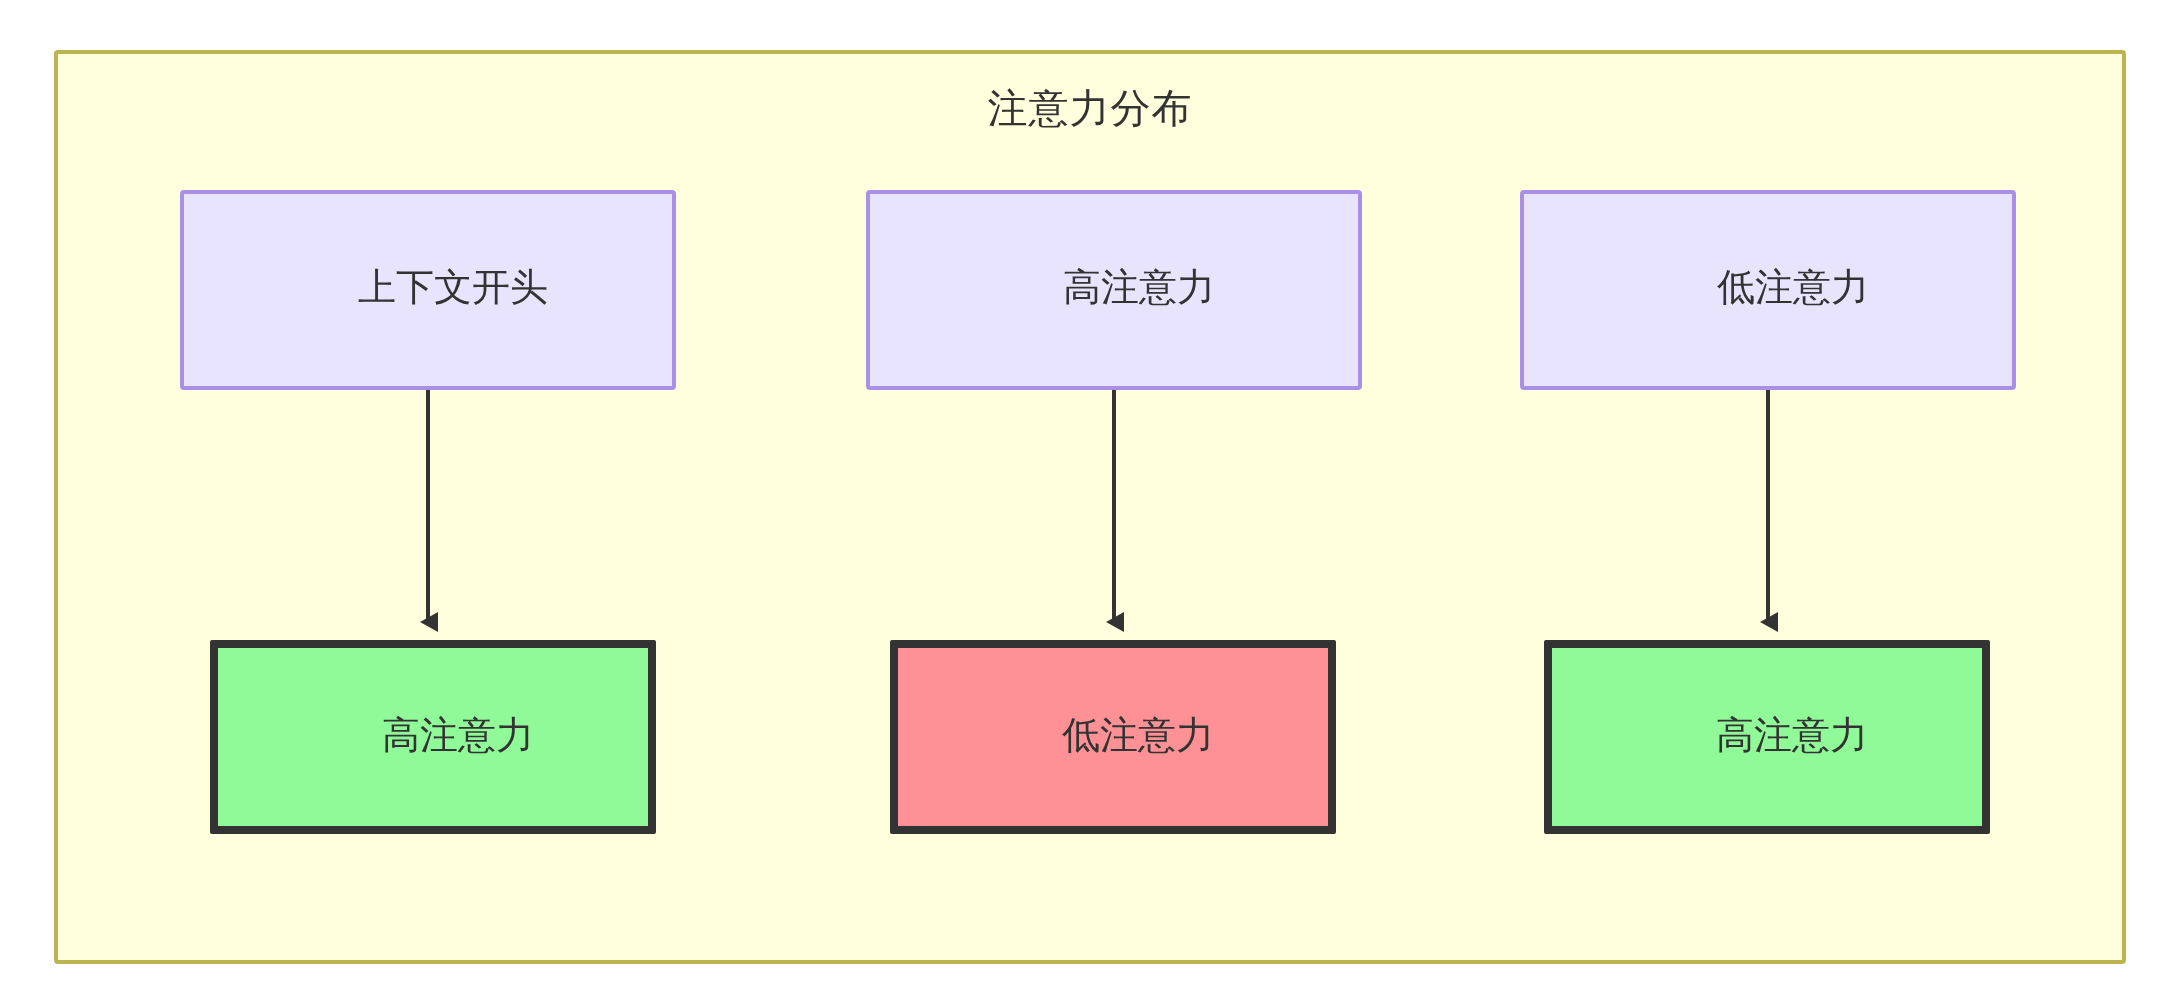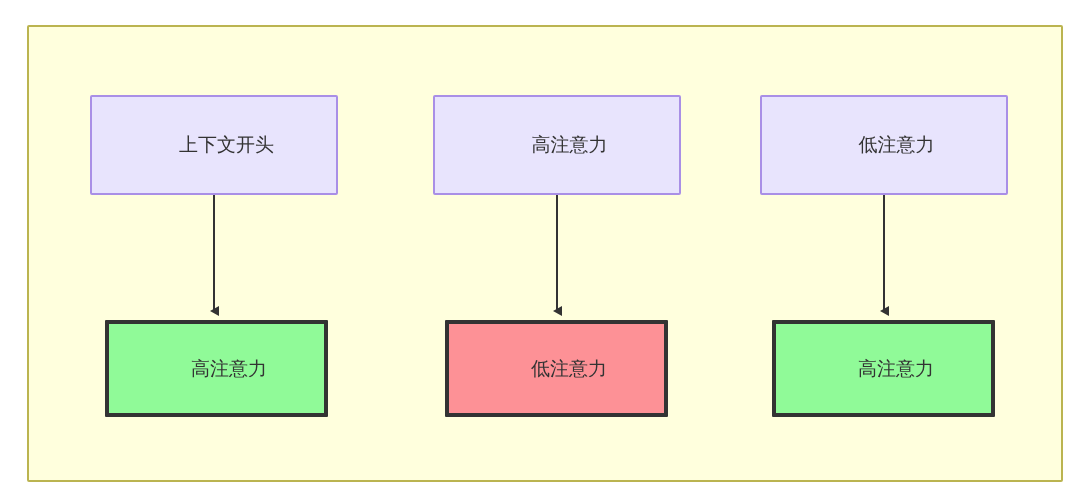--- a/index.html
+++ b/index.html
@@ -111,20 +111,21 @@
     pointer-events: none;
   }
 </style>
 </head>
 <body>
 
 <div id="canvas">
 
   <div class="subgraph">
 
+    <div class="subgraph-title">注意力分布</div>
 
     <svg class="arrow-layer" viewBox="0 0 1036 457" width="1036" height="457" xmlns="http://www.w3.org/2000/svg">
       <defs>
         <marker id="arrowhead" markerWidth="10" markerHeight="10" refX="5" refY="5" orient="auto" markerUnits="userSpaceOnUse">
           <path d="M 0 0 L 10 0 L 5 9 z" fill="#333333"></path>
         </marker>
       </defs>
 
       <line x1="185" y1="168" x2="185" y2="284" stroke="#333333" stroke-width="2" marker-end="url(#arrowhead)"></line>
 

